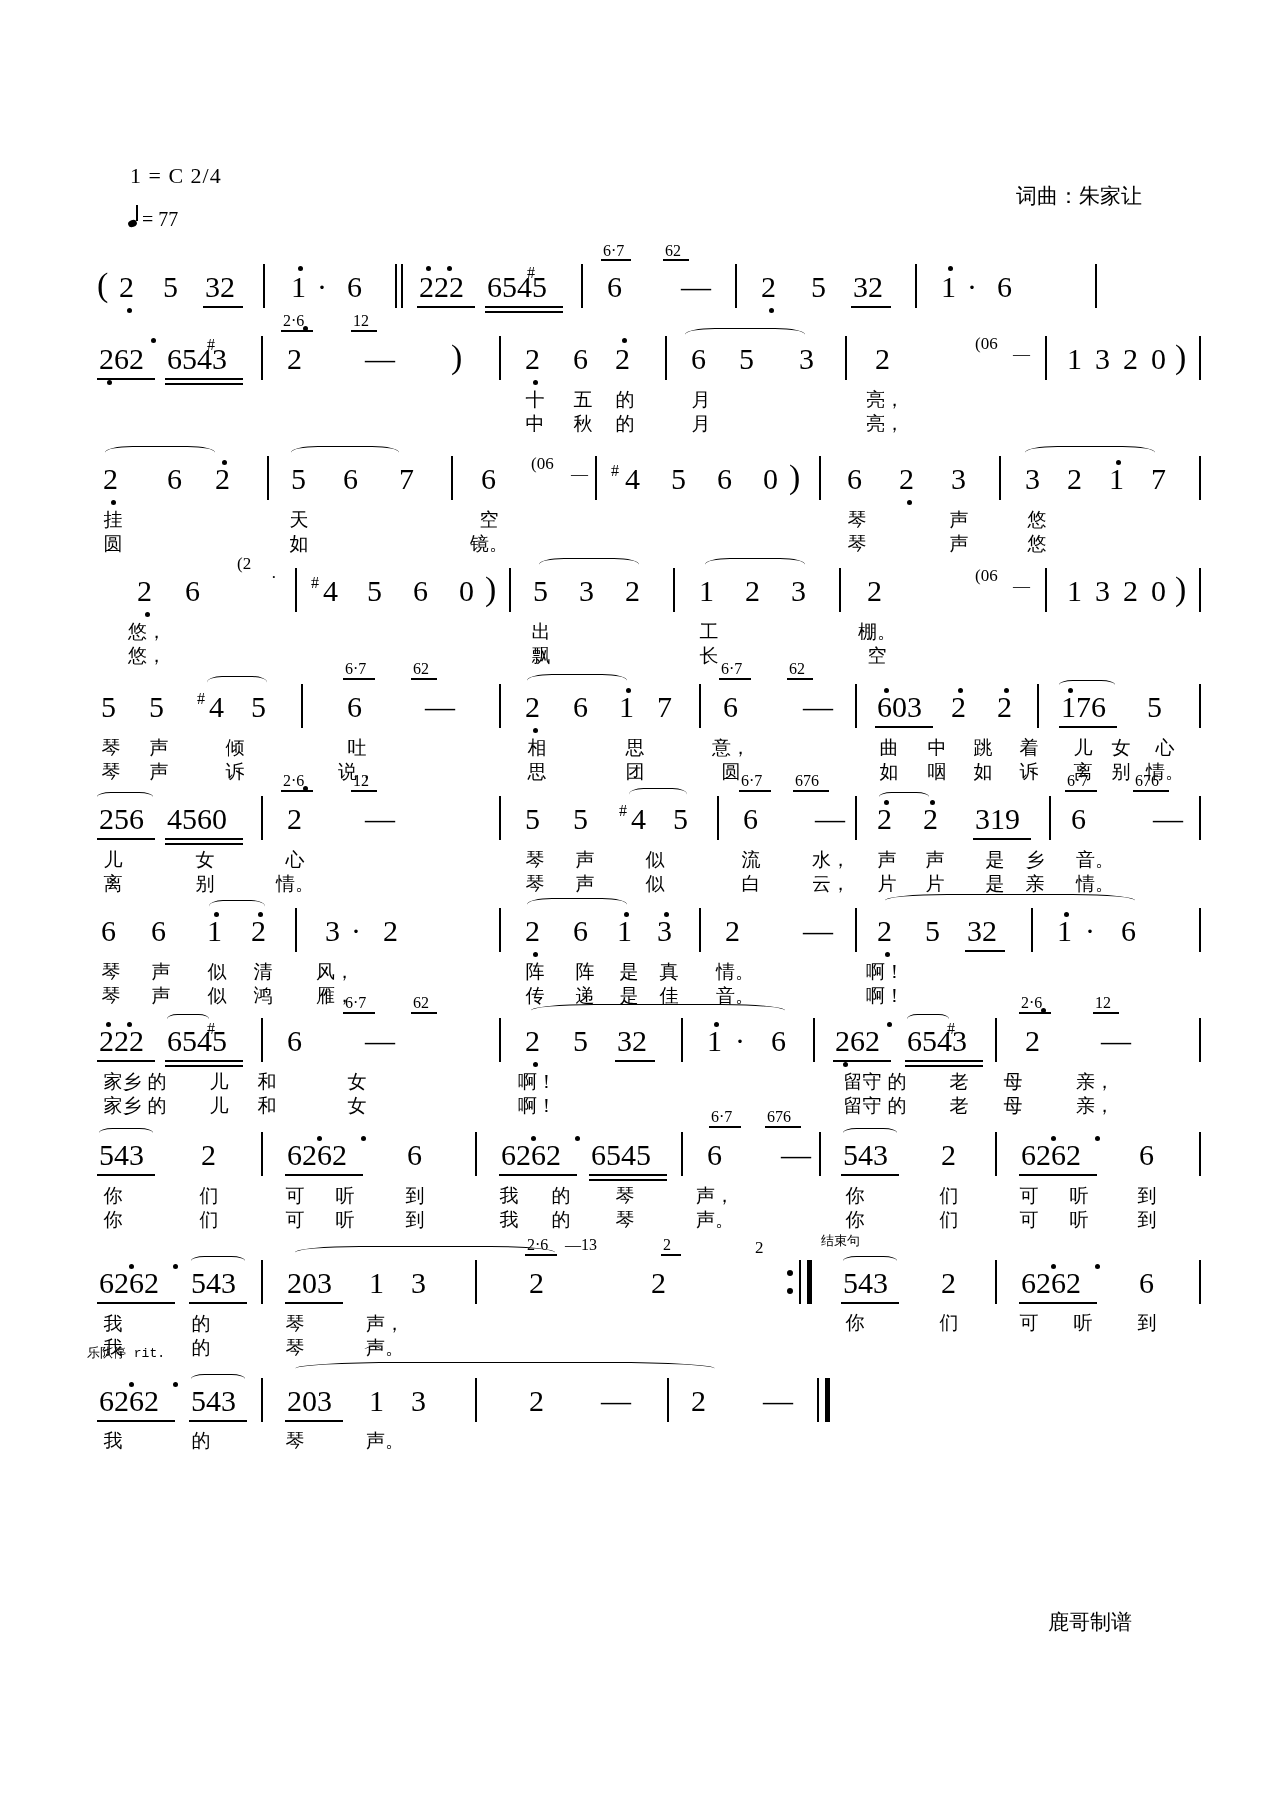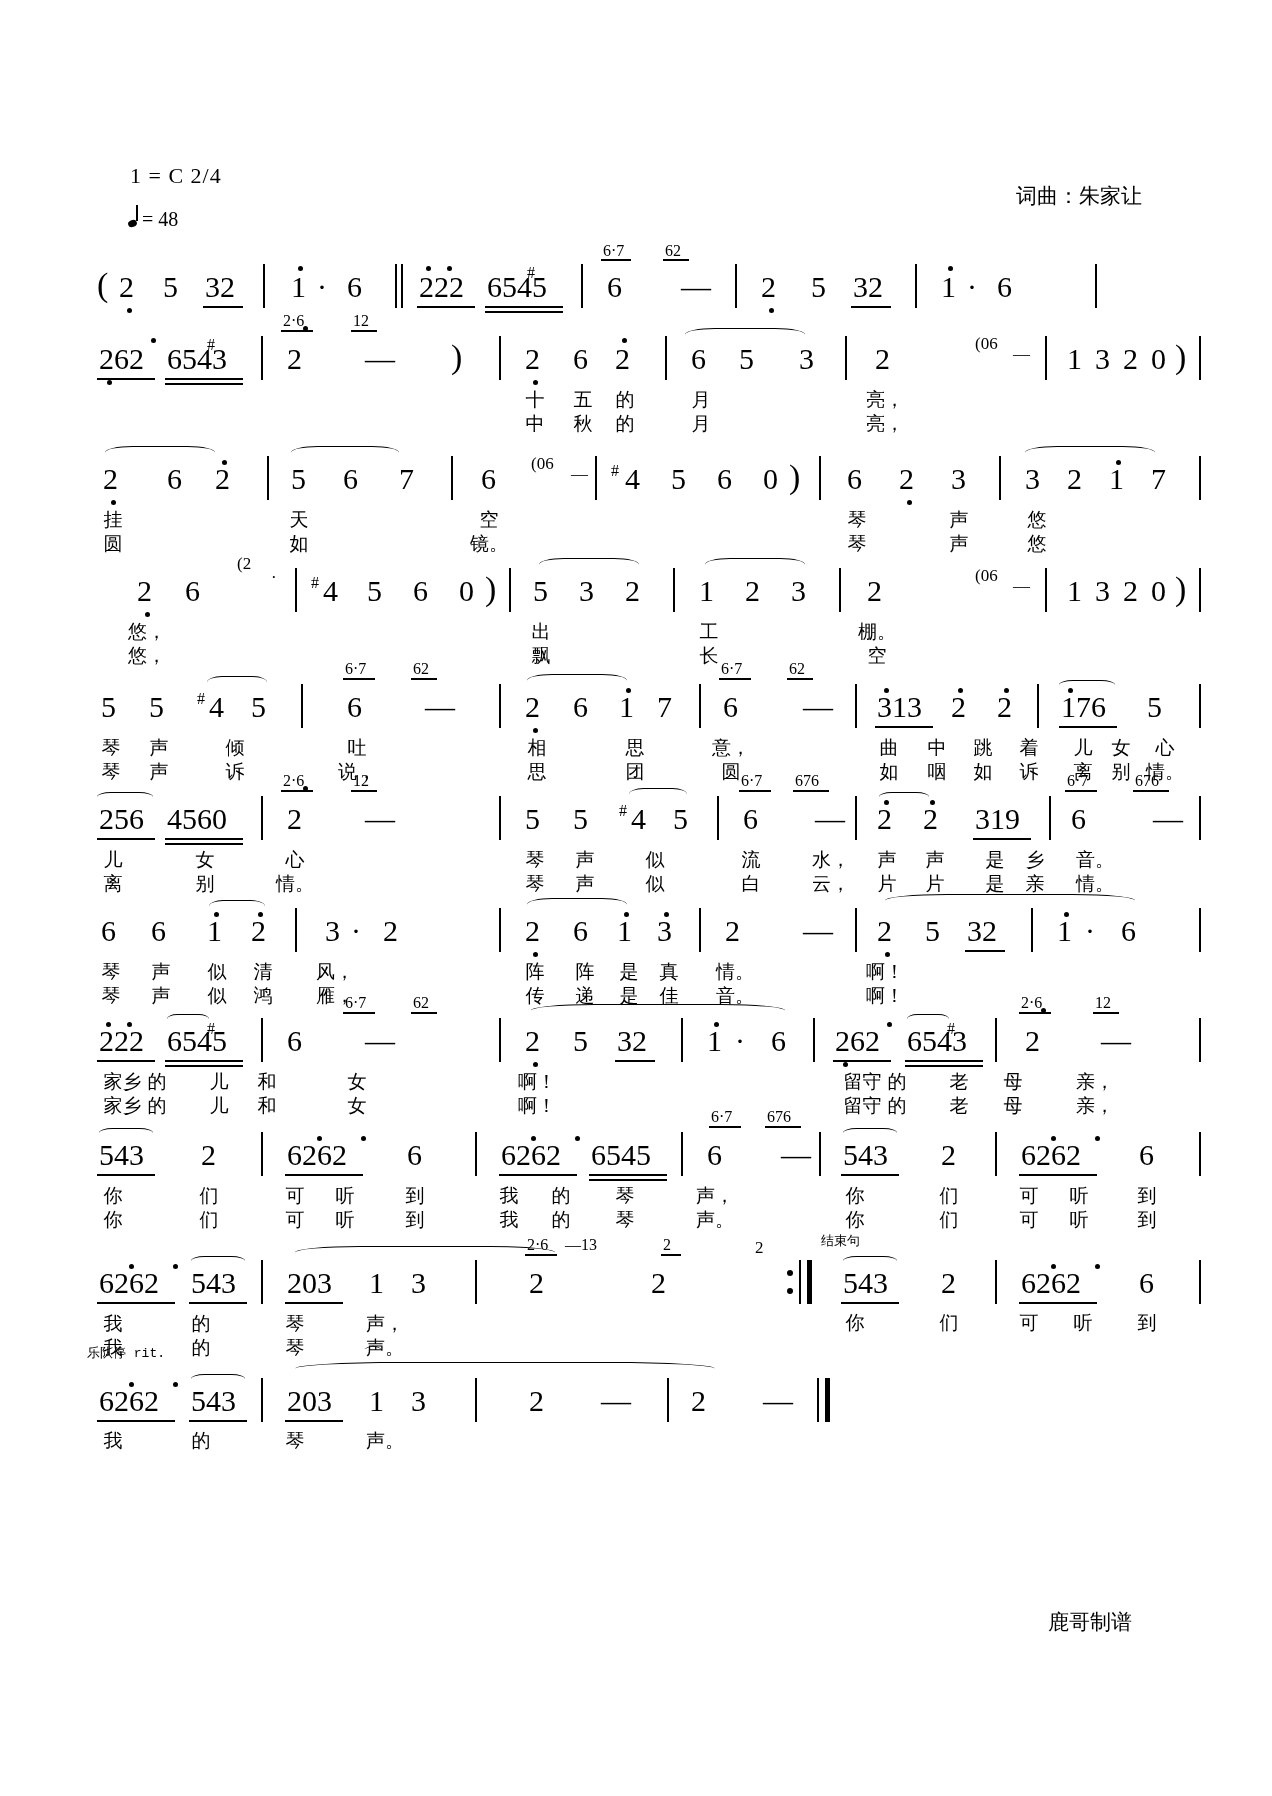--- a/index.html
+++ b/index.html
@@ -149,21 +149,21 @@
 </style>
 </head>
 <body>
 
 <div class="sheet">
 
 
   <div class="key-sig">1 = C  2/4</div>
 
   <div class="tempo">
-    <span class="notehead"></span><span>= 48</span>
+    <span class="notehead"></span><span>= 77</span>
   </div>
 
   <div class="credit">词曲：朱家让</div>
   <div class="footer-credit">鹿哥制谱</div>
 
   <div class="row" style="top:258px;">
     <div class="notes">
       <span class="n paren" style="left:2px; top:10px;">(</span>
       <span class="n" style="left:24px;">2</span>
       <div class="dot-under" style="left:32px; top:50px;"></div>
@@ -368,21 +368,21 @@
       <span class="n" style="left:562px;">7</span>
       <div class="slur" style="left:432px; top:-4px; width:100px;"></div>
       <div class="bar" style="left:604px;"></div>
       <div class="tiny" style="left:626px; top:-18px;">6·7</div>
       <div class="ubar" style="left:624px; top:0px; width:32px;"></div>
       <div class="tiny" style="left:694px; top:-18px;">62</div>
       <div class="ubar" style="left:692px; top:0px; width:26px;"></div>
       <span class="n" style="left:628px;">6</span>
       <span class="n" style="left:708px;">—</span>
       <div class="bar" style="left:760px;"></div>
-      <span class="n" style="left:782px;">313</span>
+      <span class="n" style="left:782px;">603</span>
       <div class="dot-over" style="left:789px; top:10px;"></div>
       <div class="ubar" style="left:780px; top:48px; width:58px;"></div>
       <span class="n" style="left:856px;">2</span>
       <div class="dot-over" style="left:863px; top:10px;"></div>
       <span class="n" style="left:902px;">2</span>
       <div class="dot-over" style="left:909px; top:10px;"></div>
       <div class="bar" style="left:942px;"></div>
       <span class="n" style="left:966px;">176</span>
       <div class="dot-over" style="left:973px; top:10px;"></div>
       <div class="slur flat" style="left:964px; top:2px; width:56px;"></div>

